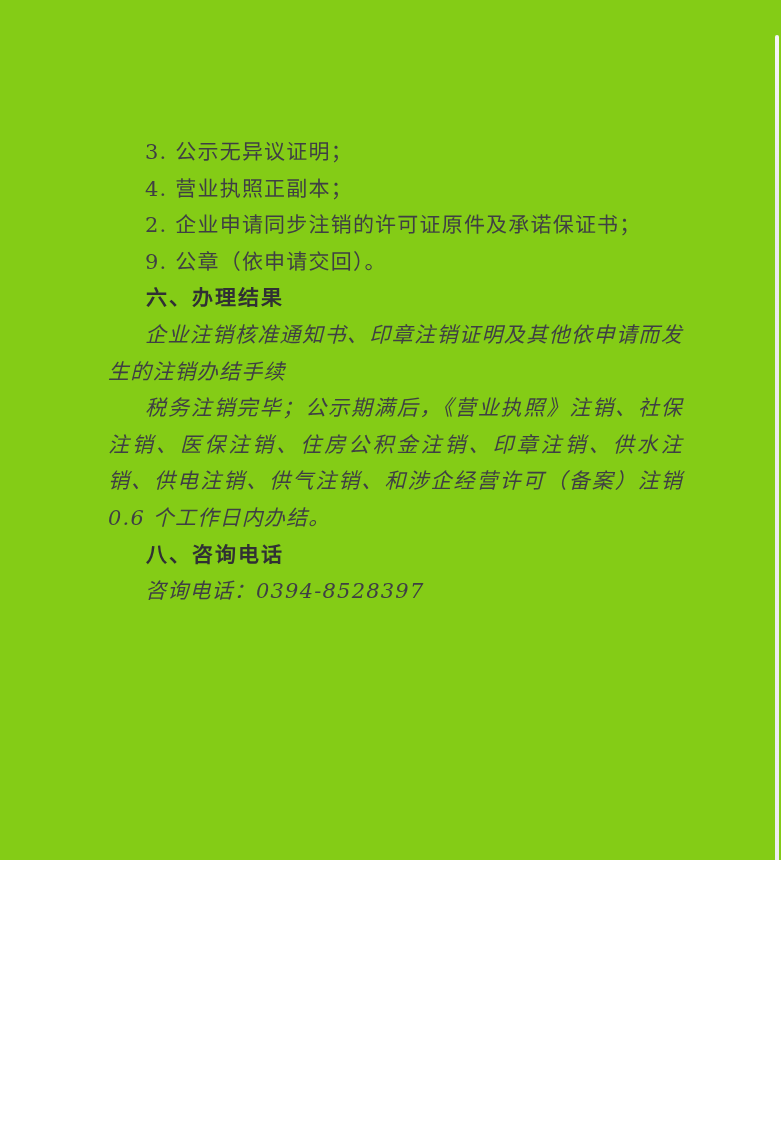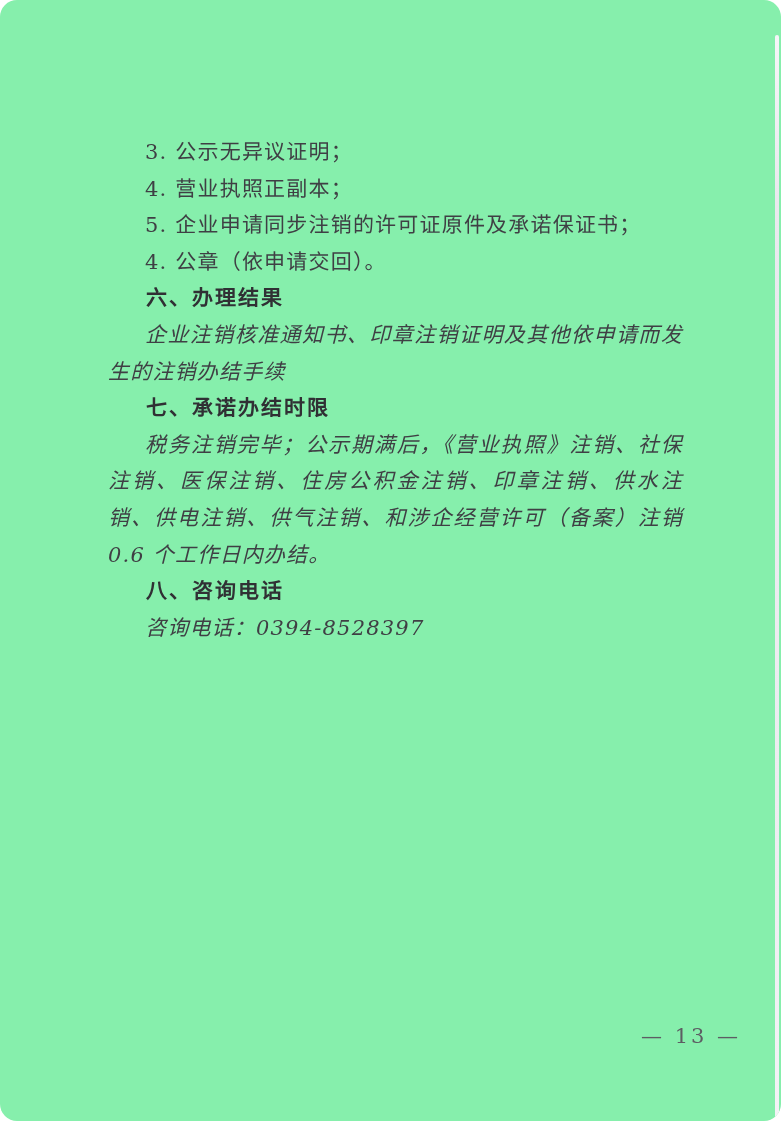--- a/index.html
+++ b/index.html
@@ -3,25 +3,24 @@
 <meta charset="utf-8">
 <style>
   html, body {
     margin: 0;
     padding: 0;
     background: #ffffff;
   }
   .page {
     position: relative;
     width: 781px;
-    height: 1121px;
-    background: #86efac;
+    height: 860px;
+    background: #84cc16;
     overflow: hidden;
     font-family: "DejaVu Serif", "Liberation Serif", serif;
-    border-radius: 17px;
   }
   
   .scan-edge-right {
     position: absolute;
     top: 35px;
     right: 2px;
     width: 4px;
     height: 1086px;
     background: linear-gradient(to bottom, #f6f6f8 0%, #e9e9ee 15%, #ededf1 70%, #f3f3f6 100%);
     border-radius: 2px;
@@ -69,27 +68,26 @@
 </style>
 </head>
 <body>
 
 <div class="page">
 
   <div class="content">
 
     <p class="list-item">3. 公示无异议证明；</p>
     <p class="list-item">4. 营业执照正副本；</p>
-    <p class="list-item">5. 企业申请同步注销的许可证原件及承诺保证书；</p>
-    <p class="list-item">4. 公章（依申请交回）。</p>
+    <p class="list-item">2. 企业申请同步注销的许可证原件及承诺保证书；</p>
+    <p class="list-item">9. 公章（依申请交回）。</p>
 
     <h2 class="section-heading">六、办理结果</h2>
     <p class="section-body">企业注销核准通知书、印章注销证明及其他依申请而发生的注销办结手续</p>
 
-    <h2 class="section-heading">七、承诺办结时限</h2>
     <p class="section-body">税务注销完毕；公示期满后，《营业执照》注销、社保注销、医保注销、住房公积金注销、印章注销、供水注销、供电注销、供气注销、和涉企经营许可（备案）注销 0.6 个工作日内办结。</p>
 
     <h2 class="section-heading">八、咨询电话</h2>
     <p class="section-body">咨询电话：0394-8528397</p>
 
   </div>
 
   <div class="page-number">— 13 —</div>
 
   <div class="scan-edge-right"></div>

